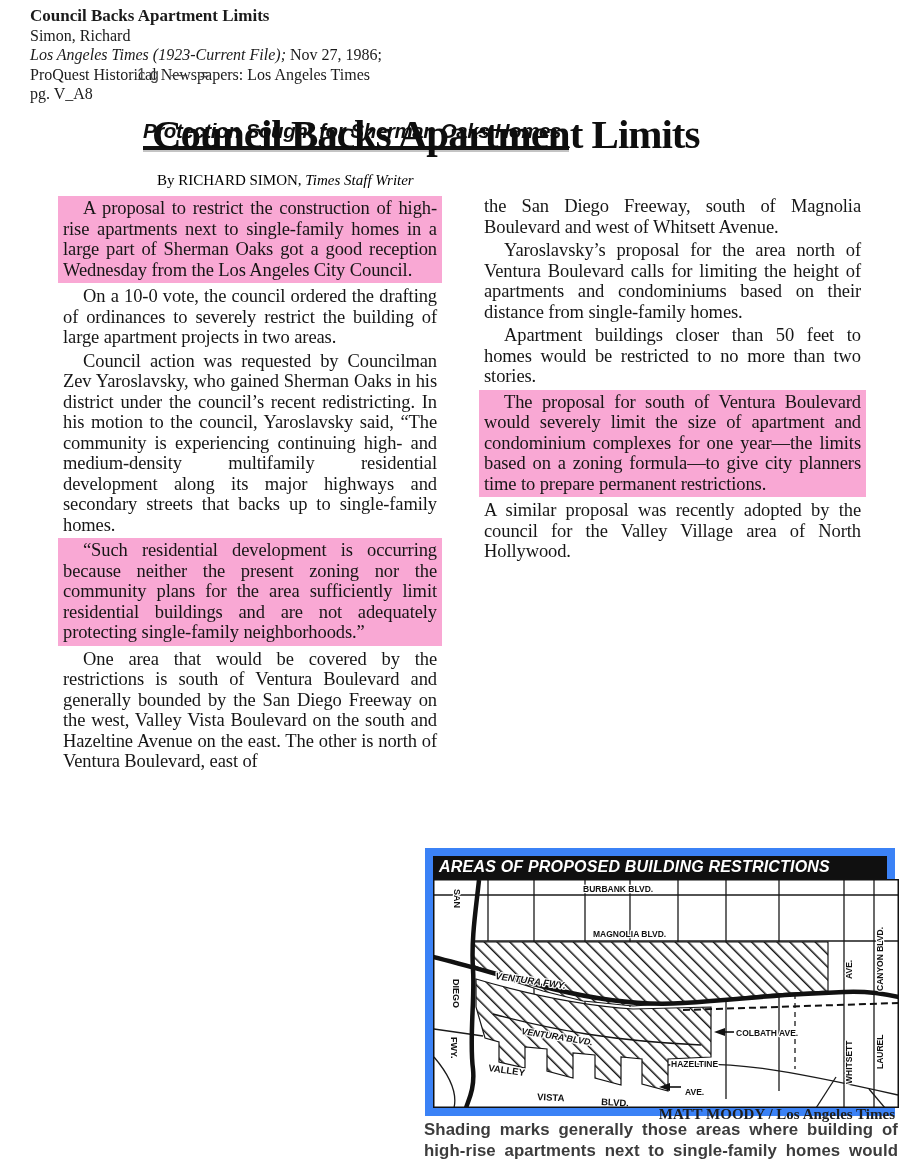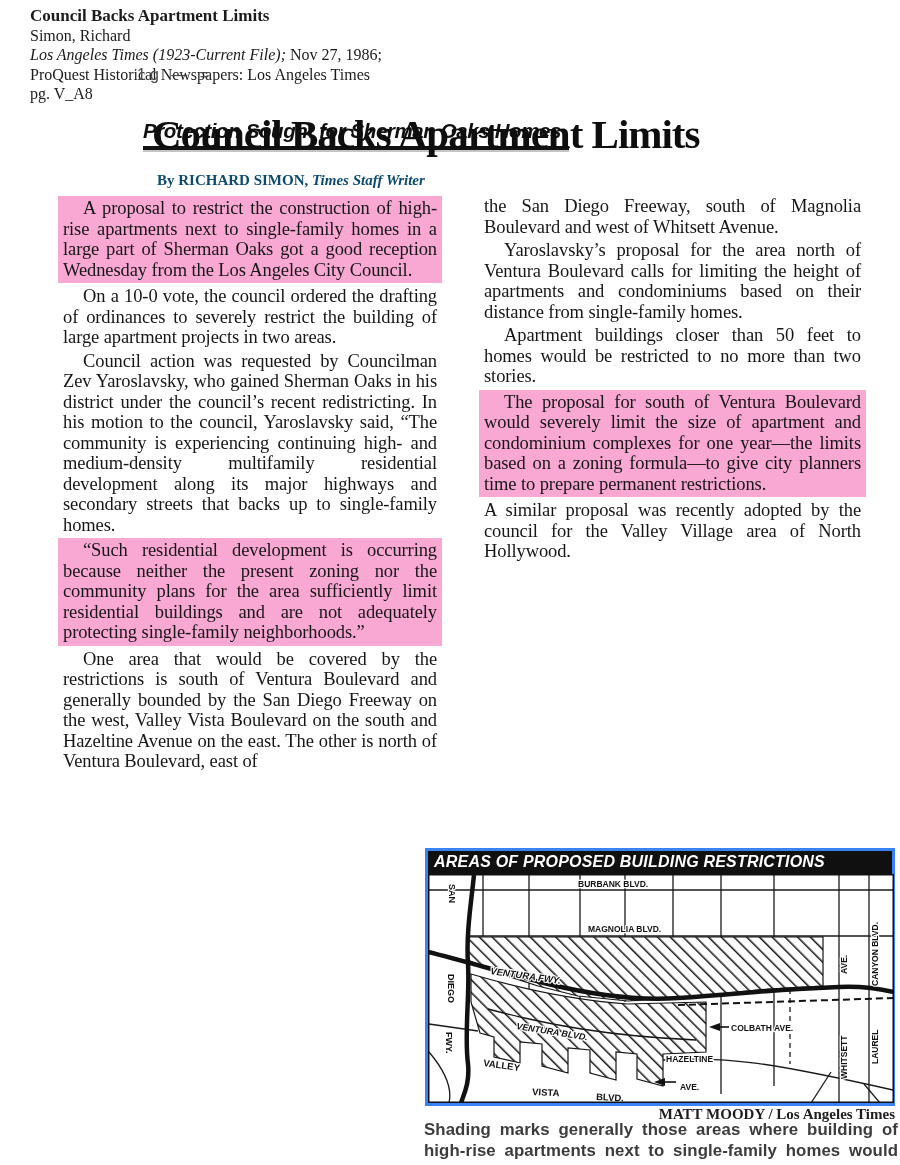--- a/index.html
+++ b/index.html
@@ -14,34 +14,34 @@
   .scan-artifact{position:absolute;left:137px;top:66px;font-size:16px;color:#4a4a4a;
                  letter-spacing:4px;font-family:"Liberation Sans",sans-serif;}
 
   
   .kicker-wrap{position:absolute;left:143px;top:84px;width:430px;margin-top:35px;}
   .kicker{font-family:"Liberation Sans",sans-serif;font-weight:bold;font-style:italic;
           font-size:20.5px;letter-spacing:-0.4px;color:#101010;white-space:nowrap;}
   .kicker-rule{height:4px;background:#121212;margin-top:3px;width:426px;box-shadow:0 2px 0 rgba(20,20,20,.25);}
   .headline{position:absolute;left:152px;top:110px;width:700px;font-weight:bold;
             font-size:41px;letter-spacing:-1px;white-space:nowrap;color:#0e0e0e;}
-  .byline{position:absolute;left:157px;top:172px;font-size:15px;font-weight:bold;color:#0c4a6e;}
+  .byline{position:absolute;left:157px;top:172px;font-size:15px;font-weight:normal;color:#000000;}
   .byline .role{font-style:italic;}
 
   
   .col{position:absolute;top:196px;font-size:18.5px;line-height:20.5px;text-align:justify;
        color:#161616;letter-spacing:-0.1px;}
   .col1{left:63px;width:374px;}
   .col2{left:484px;width:377px;}
   .col p{margin:0 0 3px 0;text-indent:20px;}
   .col p.noindent{text-indent:0;}
   .col p.hl{background:#f9a8d4;padding:2px 5px 3px 5px;margin-left:-5px;margin-right:-5px;}
 
   
-  .map-fig{position:absolute;left:425px;top:848px;width:470px;border:3px solid #3b82f6;background:#fff;box-sizing:border-box;}
+  .map-fig{position:absolute;left:425px;top:848px;width:470px;border:8px solid #3b82f6;background:#fff;box-sizing:border-box;}
   .map-title{background:#101010;color:#ffffff;font-family:"Liberation Sans",sans-serif;
              font-weight:bold;font-style:italic;font-size:16px;letter-spacing:0.2px;
              padding:2px 5px 3px 6px;white-space:nowrap;}
   .map-svg{display:block;}
   .map-credit{position:absolute;left:425px;top:1106px;width:470px;text-align:right;
               font-size:15px;font-weight:bold;color:#1d1d1d;}
   .map-caption{position:absolute;left:424px;top:1119px;width:474px;
                font-family:"Liberation Sans",sans-serif;font-weight:bold;color:#3c3c3c;
                font-size:16.8px;line-height:21px;text-align:justify;letter-spacing:0.1px;}
 

